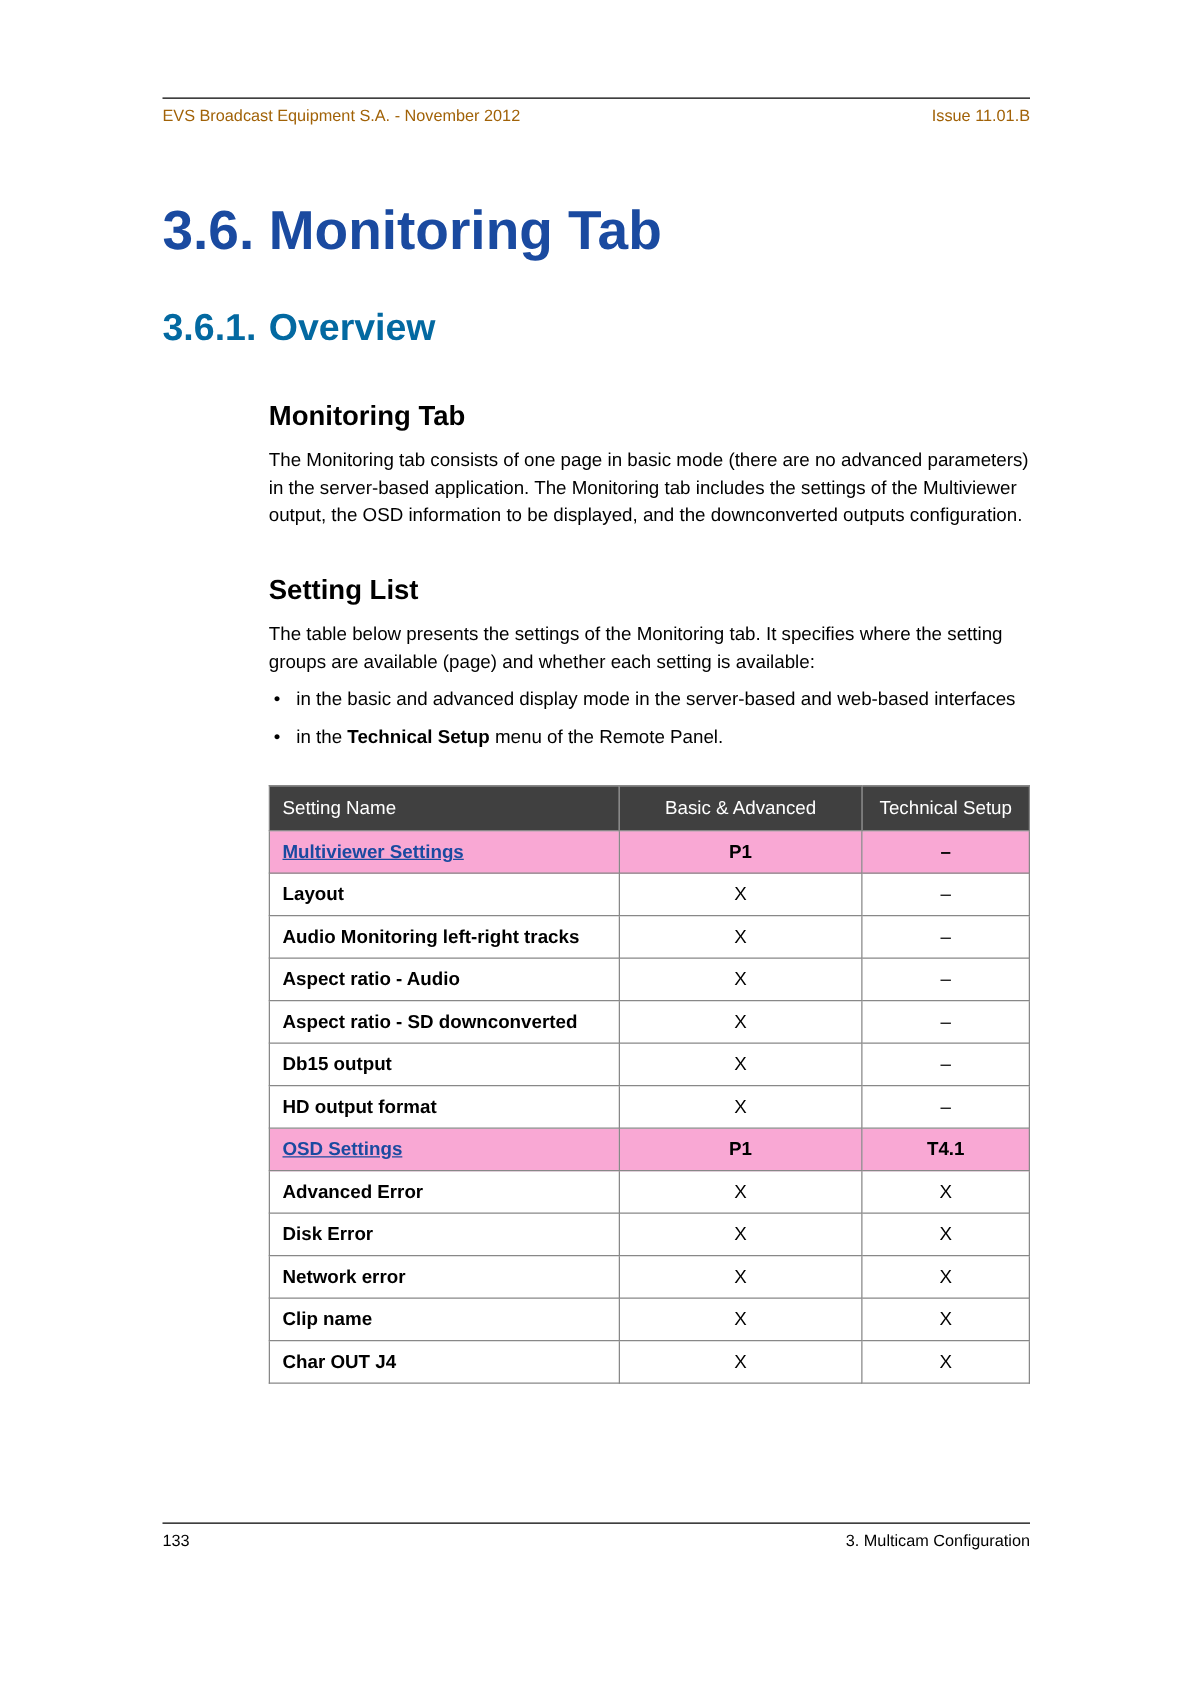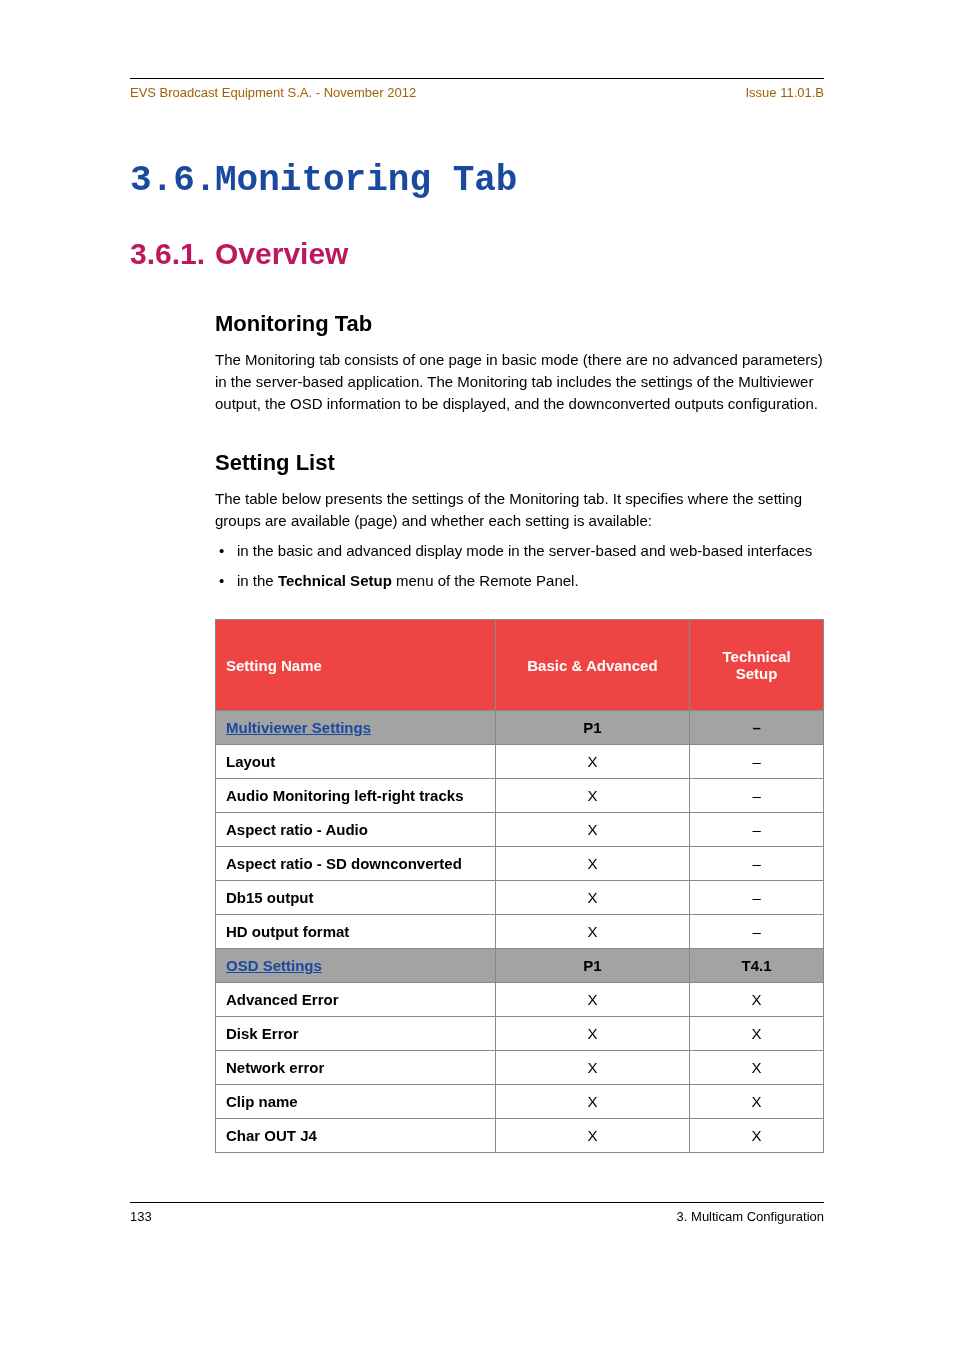--- a/index.html
+++ b/index.html
@@ -24,33 +24,32 @@
   }
   .top-line {
     display: flex;
     justify-content: space-between;
     font-size: 13px;
     color: #a16207;
     margin-top: 4px;
   }
   .h1 {
     color: #1a4aa0;
-    font-size: 36px;
+    font-size: 44px;
     font-weight: 600;
     margin-top: 60px;
     margin-bottom: 36px;
     display: flex;
-    font-family: Liberation Mono, monospace;
   }
   .h1 .num {
     width: 85px;
     flex-shrink: 0;
   }
   .h2 {
-    color: #be185d;
+    color: #0369a1;
     font-size: 30px;
     font-weight: 600;
     margin-top: 10px;
     margin-bottom: 40px;
     display: flex;
   }
   .h2 .num {
     width: 85px;
     flex-shrink: 0;
   }
@@ -87,24 +86,24 @@
     left: 4px;
     top: 0;
   }
   table.settings {
     width: 100%;
     border-collapse: collapse;
     margin-top: 28px;
     font-size: 15px;
   }
   table.settings th {
-    background: #ef4444;
+    background: #404040;
     color: #fff;
-    font-weight: 700;
-    padding: 28px 10px;
+    font-weight: 400;
+    padding: 9px 10px;
     border: 1px solid #888;
     text-align: center;
   }
   table.settings th:first-child {
     text-align: left;
     width: 46%;
   }
   table.settings th:nth-child(2) { width: 32%; }
   table.settings th:nth-child(3) { width: 22%; }
   table.settings td {
@@ -116,30 +115,30 @@
     text-align: left;
     font-weight: 700;
   }
   table.settings tr.link-row td:first-child a,
   a.tlink {
     color: #1a4aa0;
     text-decoration: underline;
     font-weight: 700;
   }
   table.settings tr.link-row {
-    background: #a3a3a3;
+    background: #f9a8d4;
   }
   table.settings tr.link-row td {
     font-weight: 700;
   }
   .bottom-area {
     position: absolute;
     left: 130px;
     right: 130px;
-    bottom: 126px;
+    bottom: 110px;
   }
   .bottom-rule {
     border-top: 1px solid #000;
     margin-bottom: 6px;
   }
   .bottom-line {
     display: flex;
     justify-content: space-between;
     font-size: 13px;
   }

